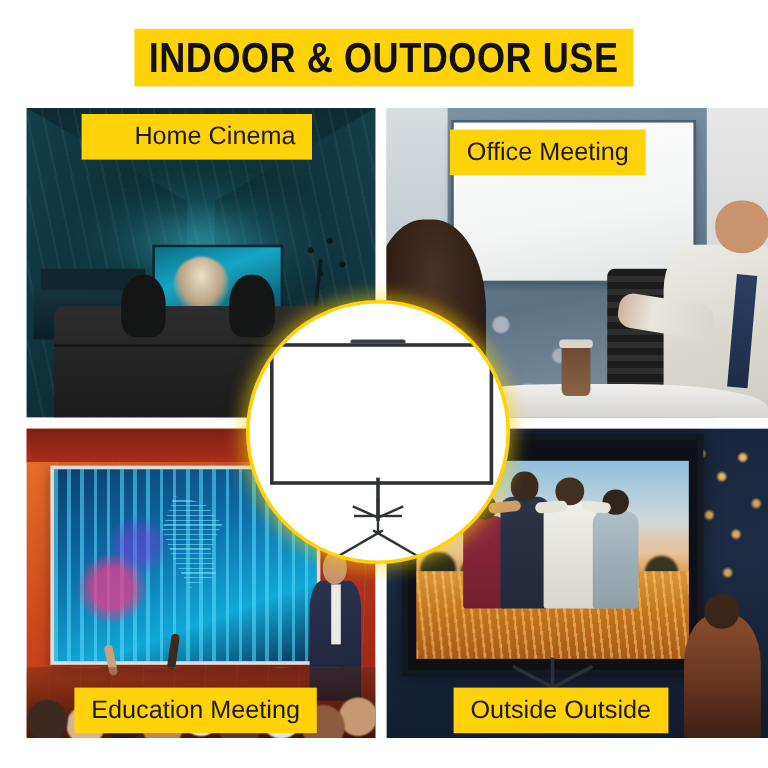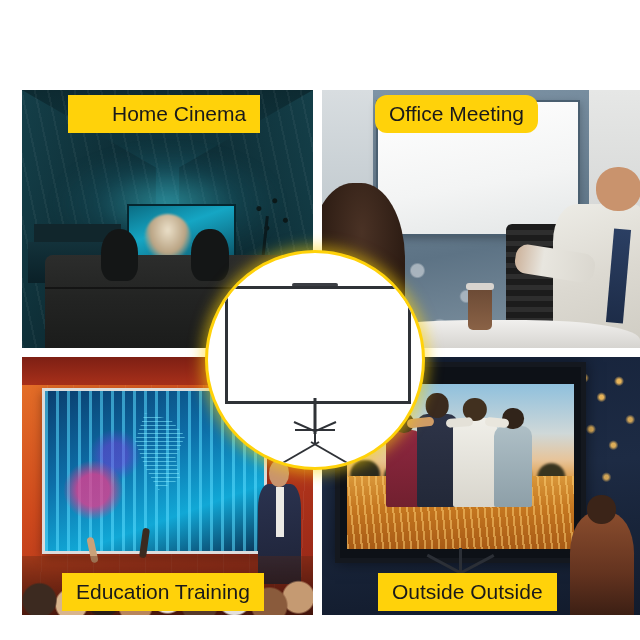--- a/index.html
+++ b/index.html
@@ -345,21 +345,21 @@
   .caption{
     position:absolute;
     background:#ffd20a;
     color:#1a1a1a;
     font-size:21px;
     line-height:1;
     padding:8px 14px 9px;
     white-space:nowrap;
   }
   .cap-home{left:68px;top:95px;padding-left:44px;}
-  .cap-office{left:375px;top:95px;border-radius:12px;}
+  .cap-office{left:375px;top:108px;}
   .cap-edu{left:62px;top:573px;}
   .cap-camp{left:378px;top:573px;}
 
   
   .inset-circle{
     position:absolute;left:205px;top:250px;width:214px;height:214px;
     border-radius:50%;
     background:#ffffff;
     border:3px solid #ffd20a;
     box-shadow:0 0 14px 4px rgba(255,214,10,.55);
@@ -385,20 +385,23 @@
   .scr-legs .lg3{left:50%;top:2px;width:2px;height:30px;transform:translateX(-50%);}
   .scr-legs .lg4{left:28px;top:16px;width:40px;height:2px;}
   .scr-legs .lg5{left:27px;top:8px;width:22px;height:2px;transform:rotate(24deg);transform-origin:left center;}
   .scr-legs .lg6{right:27px;top:8px;width:22px;height:2px;transform:rotate(-24deg);transform-origin:right center;}
 </style>
 </head>
 <body>
 
 <div class="stage">
 
+  <div class="title-banner">
+    <span class="title-text">INDOOR &amp; OUTDOOR USE</span>
+  </div>
 
   <div class="panel p1">
     <div class="photo">
       <div class="pc-bg"></div>
       <div class="pc-attic-l"></div>
       <div class="pc-attic-r"></div>
       <div class="pc-beams"></div>
       <div class="pc-ceil"></div>
       <div class="pc-glow"></div>
       <div class="pc-shelf"></div>
@@ -484,21 +487,21 @@
         <i class="leg l1"></i>
           <i class="leg l2"></i>
           <i class="leg l3"></i>
       </div>
       <div class="oc-person"></div>
     </div>
   </div>
 
   <div class="caption cap-home">Home Cinema</div>
   <div class="caption cap-office">Office Meeting</div>
-  <div class="caption cap-edu">Education Training</div>
+  <div class="caption cap-edu">Education Meeting</div>
   <div class="caption cap-camp">Outside Outside</div>
 
   <div class="inset-circle">
     <div class="scr-caphousing"></div>
     <div class="scr-board"></div>
     <div class="scr-pole"></div>
     <div class="scr-legs">
       <i class="lg1"></i>
         <i class="lg2"></i>
         <i class="lg3"></i>

